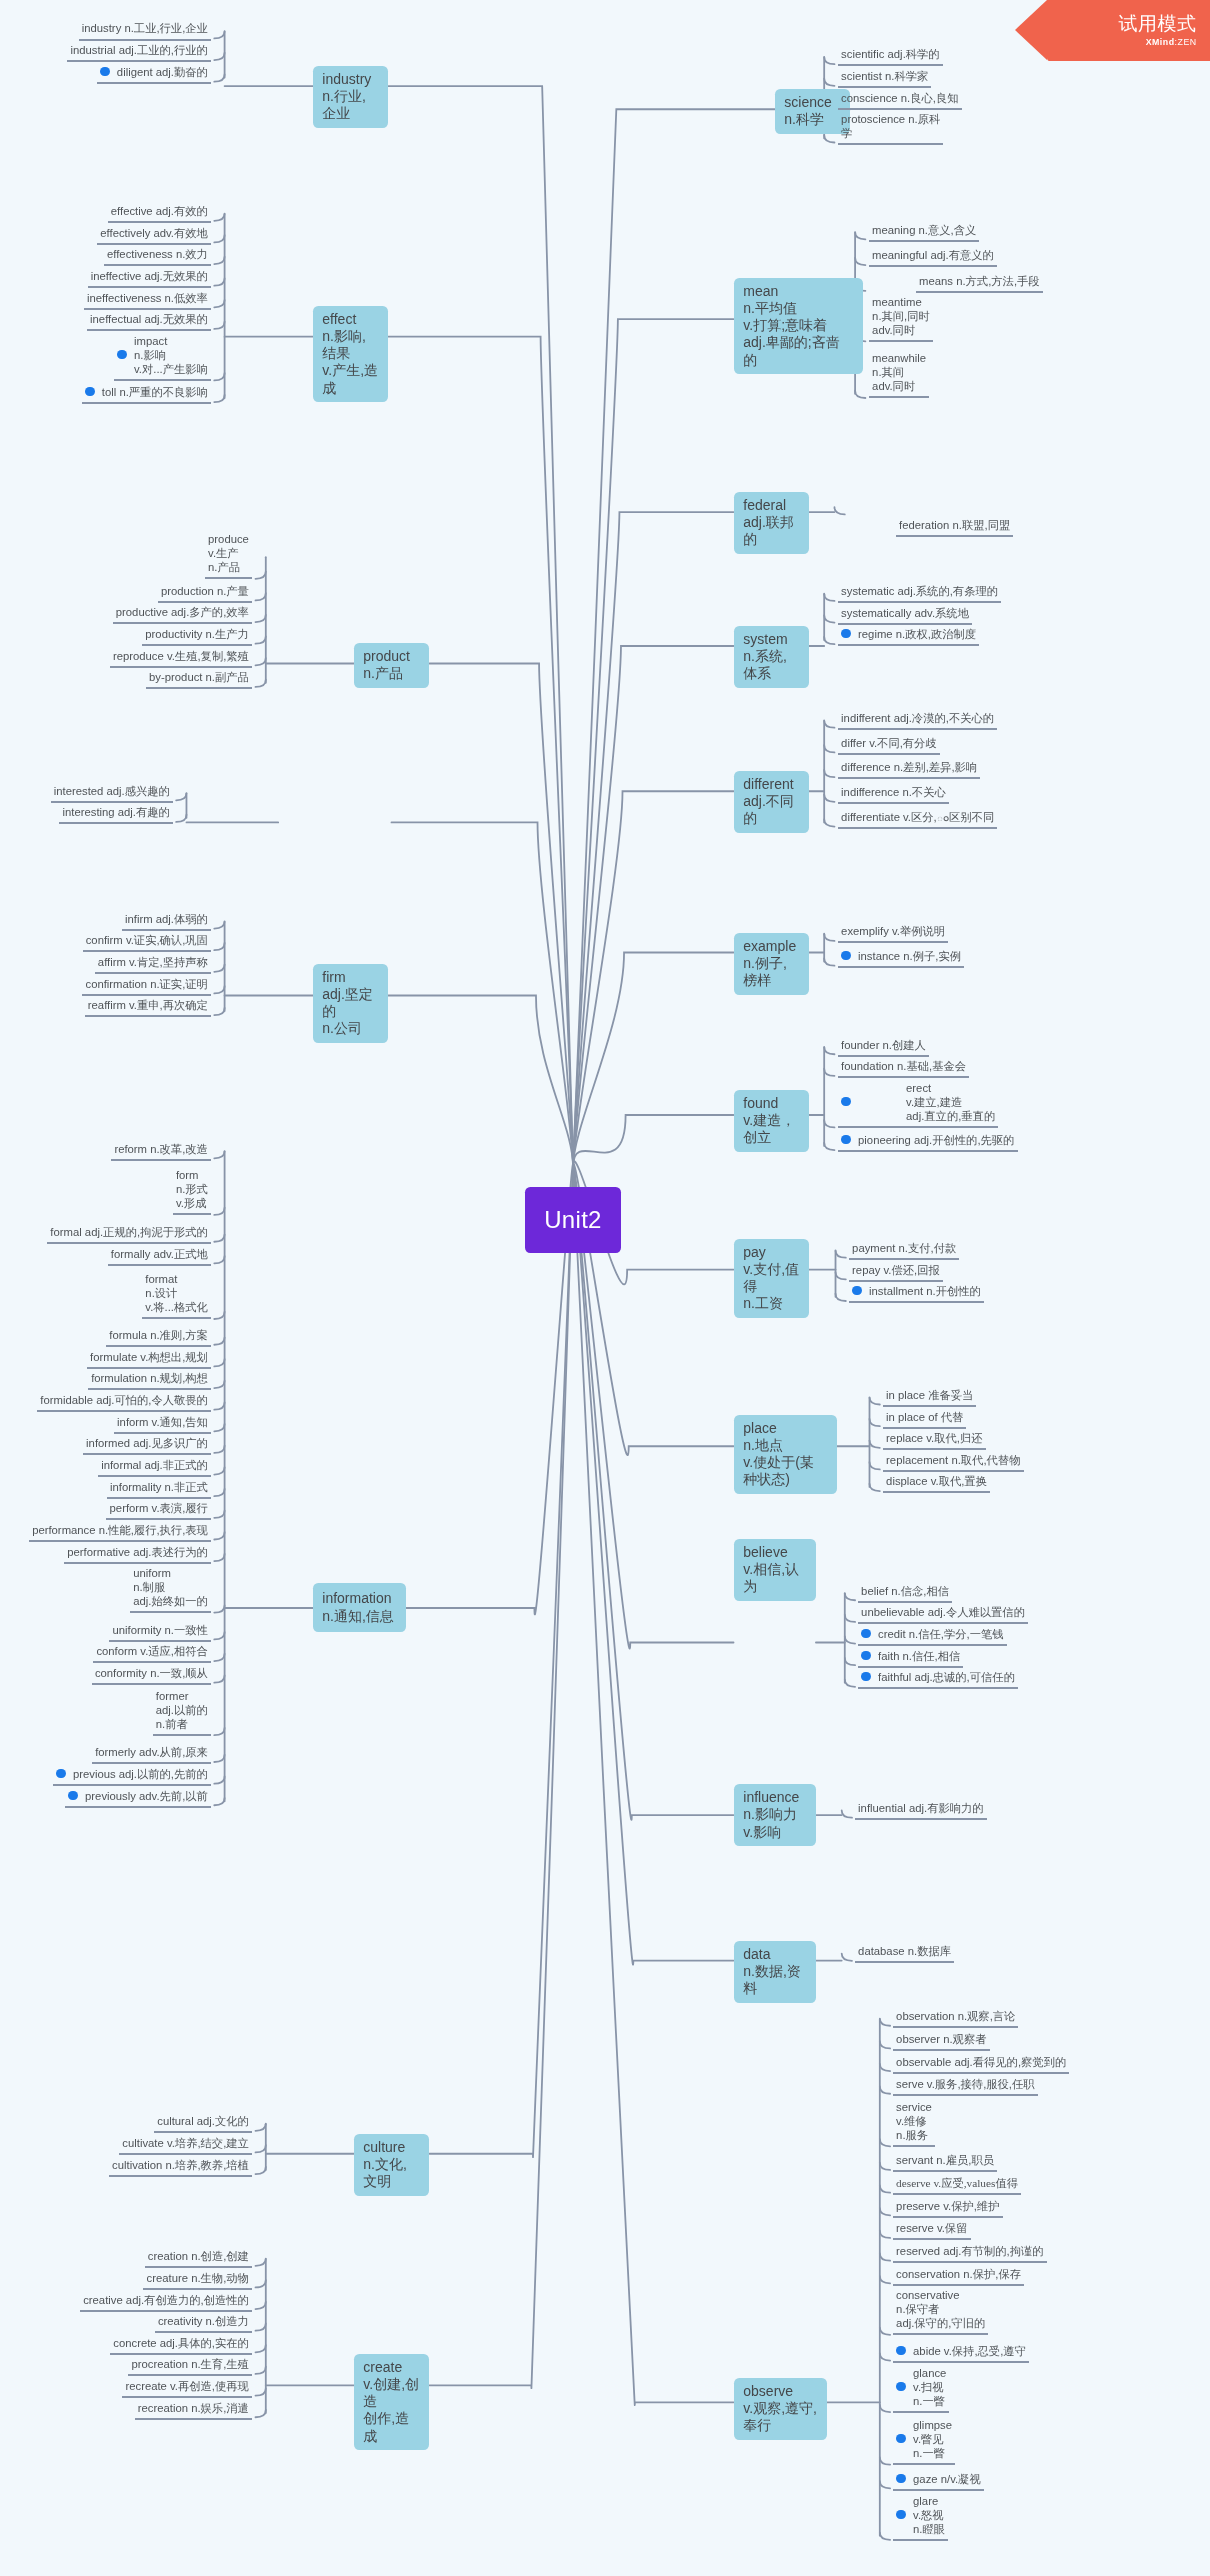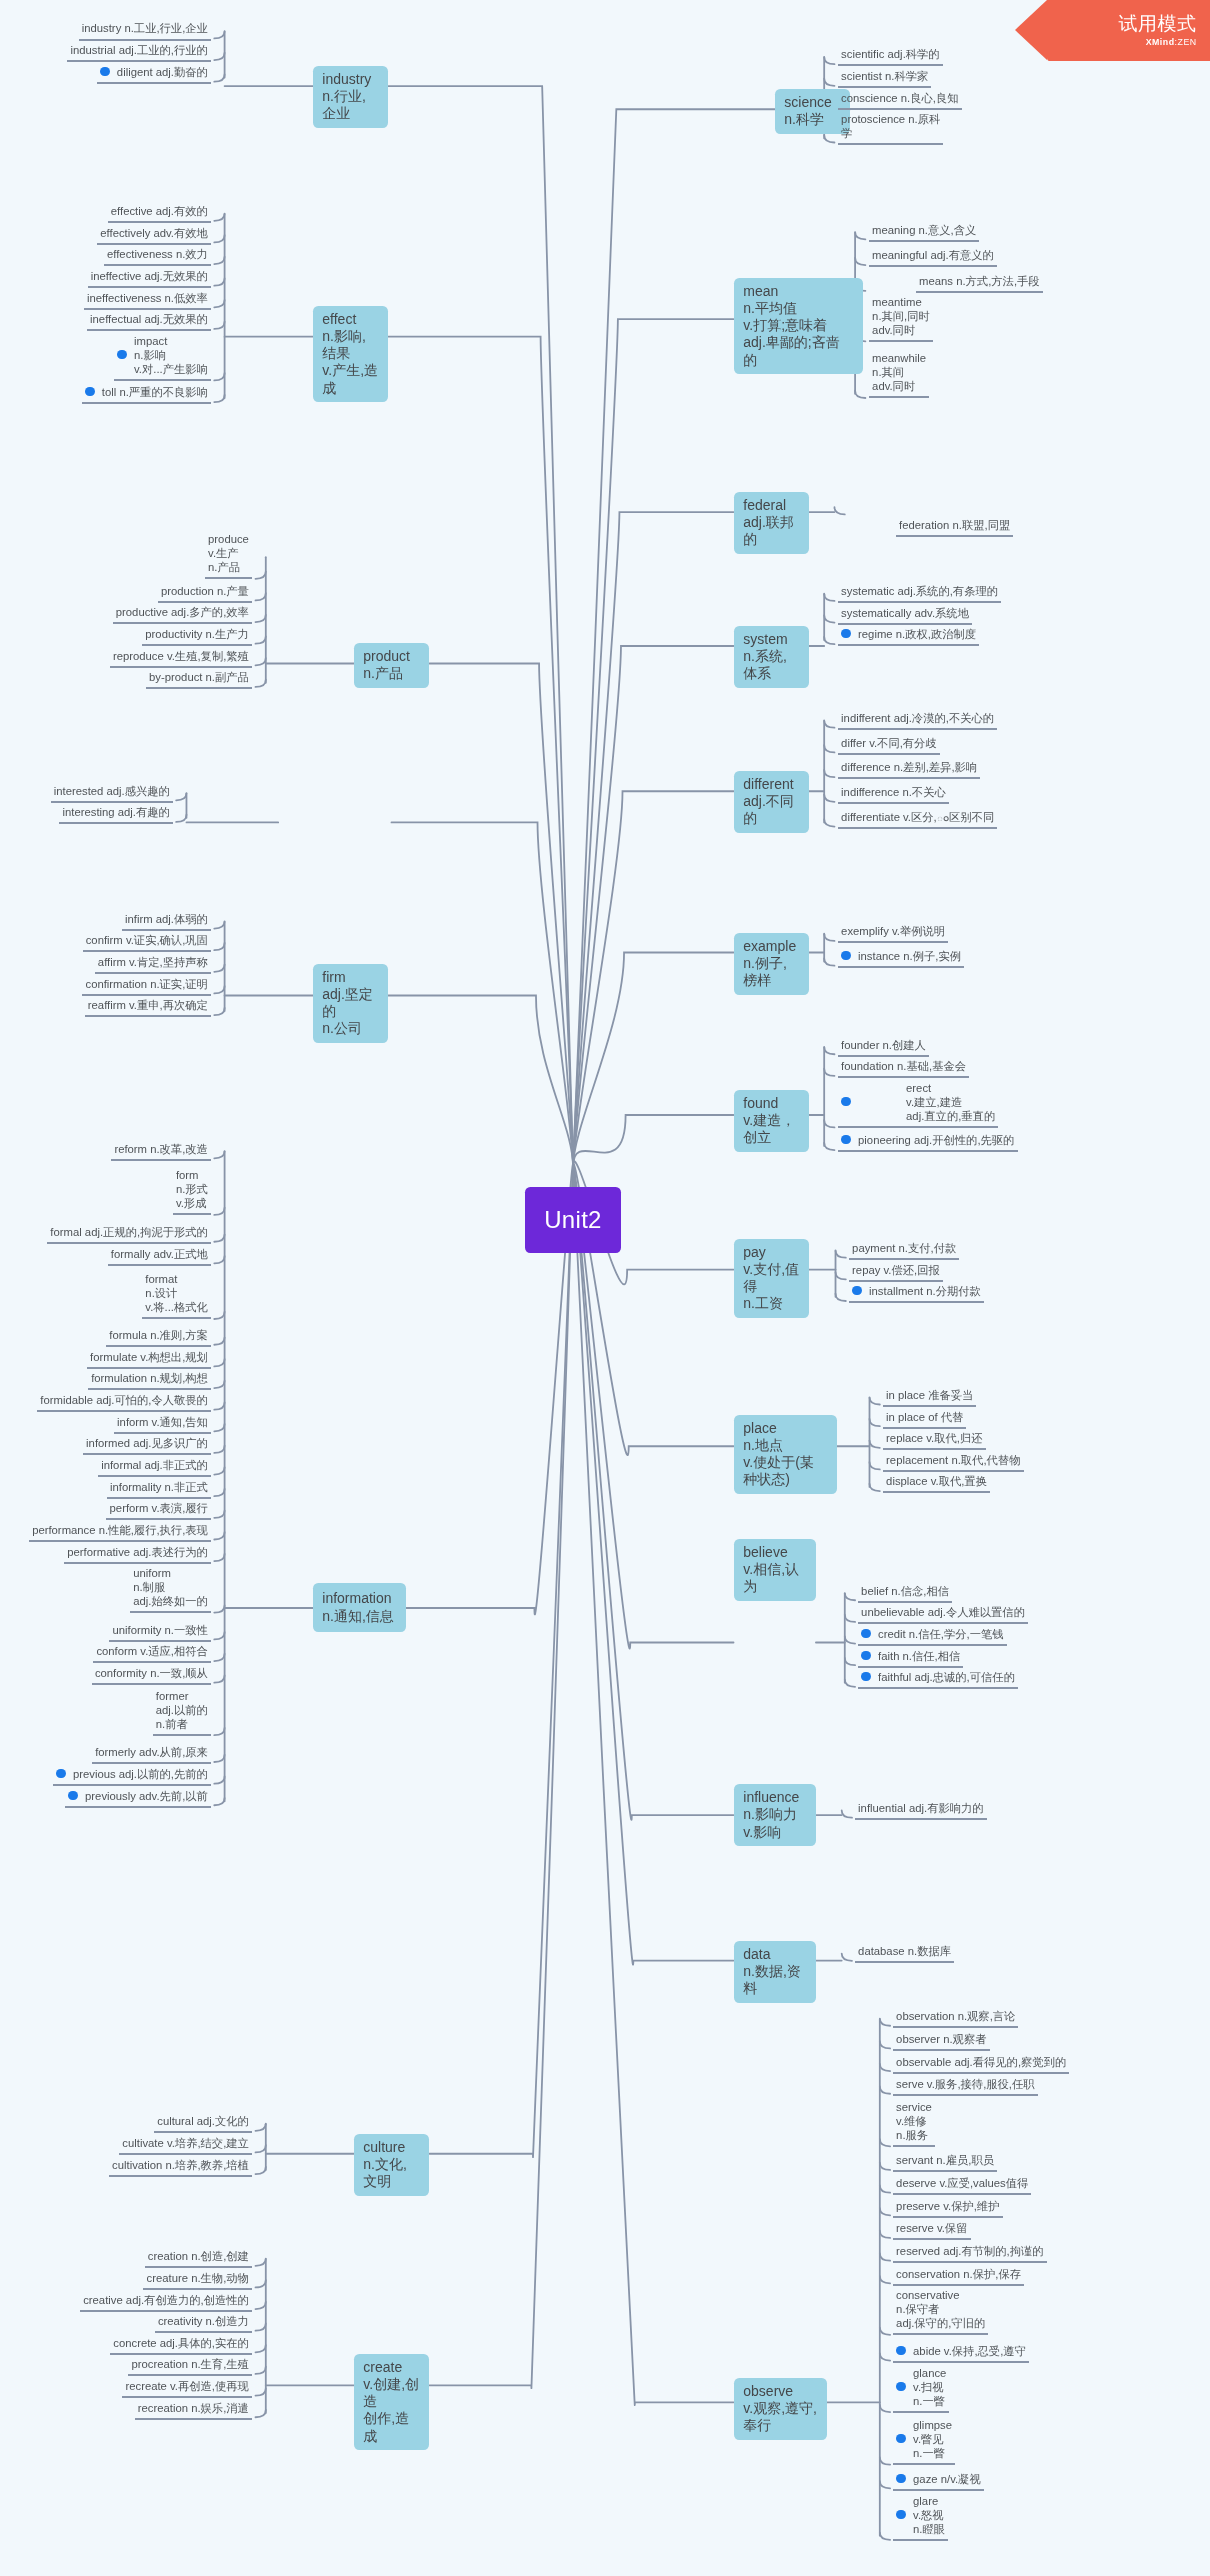--- a/index.html
+++ b/index.html
@@ -402,21 +402,21 @@
     <div class="leaf right" style="top: 1057px; min-height: 17.5px; left: 838px;"><span class="txt">foundation  n.基础,基金会</span></div>
     <div class="leaf right" style="top: 1079px; min-height: 47px; left: 838px; gap: 48px;"><span class="dot"></span><span class="txt">erect
    v.建立,建造
 adj.直立的,垂直的</span></div>
     <div class="leaf right" style="top: 1131px; min-height: 17.5px; left: 838px;"><span class="dot"></span><span class="txt">pioneering  adj.开创性的,先驱的</span></div>
     <div class="topic" style="left: 734px; top: 1239px; width: 75px; min-height: 62px;"><span>pay
 v.支付,值得
 n.工资</span></div>
     <div class="leaf right" style="top: 1239px; min-height: 17.5px; left: 849px;"><span class="txt">payment  n.支付,付款</span></div>
     <div class="leaf right" style="top: 1261px; min-height: 17.5px; left: 849px;"><span class="txt">repay  v.偿还,回报</span></div>
-    <div class="leaf right" style="top: 1282px; min-height: 17.5px; left: 849px;"><span class="dot"></span><span class="txt">installment  n.分期付款</span></div>
+    <div class="leaf right" style="top: 1282px; min-height: 17.5px; left: 849px;"><span class="dot"></span><span class="txt">installment  n.开创性的</span></div>
     <div class="topic" style="left: 734px; top: 1415px; width: 103px; min-height: 62px;"><span>place
 n.地点
 v.使处于(某种状态)</span></div>
     <div class="leaf right" style="top: 1386px; min-height: 17.5px; left: 883px;"><span class="txt">in place  准备妥当</span></div>
     <div class="leaf right" style="top: 1408px; min-height: 17.5px; left: 883px;"><span class="txt">in place of  代替</span></div>
     <div class="leaf right" style="top: 1429px; min-height: 17.5px; left: 883px;"><span class="txt">replace  v.取代,归还</span></div>
     <div class="leaf right" style="top: 1451px; min-height: 17.5px; left: 883px;"><span class="txt">replacement  n.取代,代替物</span></div>
     <div class="leaf right" style="top: 1472px; min-height: 17.5px; left: 883px;"><span class="txt">displace  v.取代,置换</span></div>
     <div class="topic" style="left: 734px; top: 1539px; width: 82px; min-height: 49px;"><span>believe
 v.相信,认为</span></div>
@@ -435,21 +435,21 @@
     <div class="topic" style="left: 734px; top: 2378px; width: 93px; min-height: 49px;"><span>observe
 v.观察,遵守,奉行</span></div>
     <div class="leaf right" style="top: 2007px; min-height: 17.5px; left: 893px;"><span class="txt">observation  n.观察,言论</span></div>
     <div class="leaf right" style="top: 2030px; min-height: 17.5px; left: 893px;"><span class="txt">observer  n.观察者</span></div>
     <div class="leaf right" style="top: 2053px; min-height: 17.5px; left: 893px;"><span class="txt">observable  adj.看得见的,察觉到的</span></div>
     <div class="leaf right" style="top: 2075px; min-height: 17.5px; left: 893px;"><span class="txt">serve  v.服务,接待,服役,任职</span></div>
     <div class="leaf right" style="top: 2098px; min-height: 47px; left: 893px;"><span class="txt">service
 v.维修
 n.服务</span></div>
     <div class="leaf right" style="top: 2151px; min-height: 17.5px; left: 893px;"><span class="txt">servant  n.雇员,职员</span></div>
-    <div class="leaf right" style="top: 2174px; min-height: 17.5px; left: 893px;"><span class="txt">deserve  v.应受,values值得</span></div>
+    <div class="leaf right" style="top: 2174px; min-height: 17.5px; left: 893px; font-family: Liberation Serif, serif;"><span class="txt">deserve  v.应受,values值得</span></div>
     <div class="leaf right" style="top: 2197px; min-height: 17.5px; left: 893px;"><span class="txt">preserve  v.保护,维护</span></div>
     <div class="leaf right" style="top: 2219px; min-height: 17.5px; left: 893px;"><span class="txt">reserve  v.保留</span></div>
     <div class="leaf right" style="top: 2242px; min-height: 17.5px; left: 893px;"><span class="txt">reserved  adj.有节制的,拘谨的</span></div>
     <div class="leaf right" style="top: 2265px; min-height: 17.5px; left: 893px;"><span class="txt">conservation  n.保护,保存</span></div>
     <div class="leaf right" style="top: 2286px; min-height: 47px; left: 893px;"><span class="txt">conservative
 n.保守者
 adj.保守的,守旧的</span></div>
     <div class="leaf right" style="top: 2342px; min-height: 17.5px; left: 893px;"><span class="dot"></span><span class="txt">abide  v.保持,忍受,遵守</span></div>
     <div class="leaf right" style="top: 2364px; min-height: 47px; left: 893px;"><span class="dot"></span><span class="txt">glance
 v.扫视

